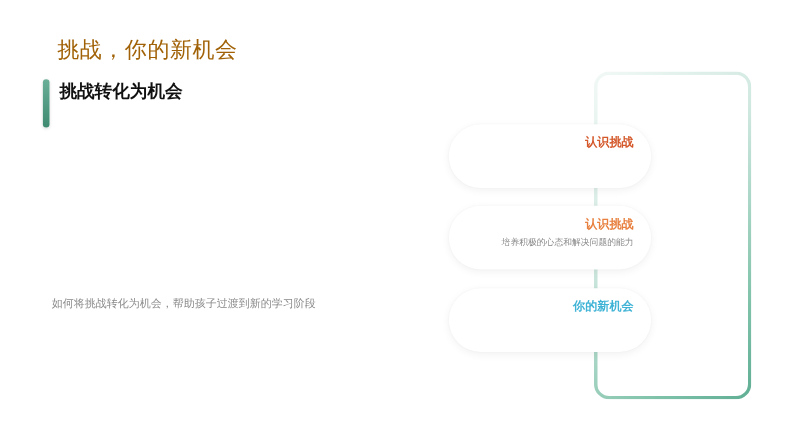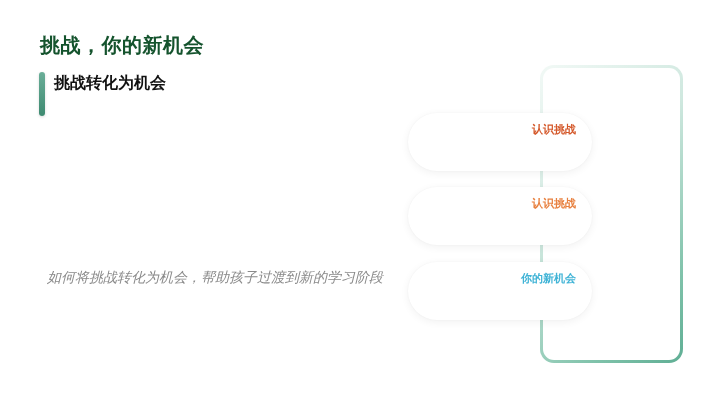--- a/index.html
+++ b/index.html
@@ -1,22 +1,22 @@
 <!DOCTYPE html>
 <html><head>
 <meta charset="utf-8">
 <style>
   html, body { margin:0; padding:0; }
   body { width:720px; height:404px; background:#ffffff; position:relative; overflow:hidden;
          font-family:"DejaVu Sans","Liberation Sans",sans-serif; }
-  .title { position:absolute; left:40px; top:32px; font-size:20px; font-weight:bold; color:#14532d; letter-spacing:0.5px; }
+  .title { position:absolute; left:52px; top:32px; font-size:20px; font-weight:normal; color:#a16207; letter-spacing:0.5px; }
   .accent-bar { position:absolute; left:39px; top:72px; width:6px; height:44px; border-radius:3px;
                 background:linear-gradient(180deg,#6aae98 0%,#3e8a71 100%); box-shadow:0 1px 3px rgba(0,0,0,0.15); }
   .subtitle { position:absolute; left:54px; top:73px; font-size:16px; font-weight:bold; color:#111; }
-  .desc { position:absolute; left:47px; top:269px; font-size:14px; color:#8a8a8a;font-style:italic; }
+  .desc { position:absolute; left:47px; top:269px; font-size:10px; color:#8a8a8a; }
   .frame { position:absolute; left:540px; top:65px; width:137px; height:292px; border-radius:14px;
            border:3px solid transparent;
            background:linear-gradient(#fff,#fff) padding-box,
                       linear-gradient(135deg,#f2f9f6 0%,#cfe8df 40%,#7fc2aa 80%,#5fae94 100%) border-box; }
   .card { position:absolute; left:408px; width:184px; height:58px; border-radius:29px; background:#fff;
           box-shadow:0 2px 8px rgba(0,0,0,0.06), 0 0 2px rgba(0,0,0,0.04); text-align:center; }
   .card .head { position:absolute; right:16px; top:9px; font-size:11px; font-weight:bold; }
   .card .body { position:absolute; right:16px; top:28px; font-size:8px; color:#888; white-space:nowrap; }
 </style>
 </head>
@@ -28,17 +28,18 @@
 <div class="desc">如何将挑战转化为机会，帮助孩子过渡到新的学习阶段</div>
 
 <div class="frame"></div>
 
 <div class="card" style="top:113px">
   <div class="head" style="color:#d4582a">认识挑战</div>
 </div>
 
 <div class="card" style="top:187px">
   <div class="head" style="color:#e8803f">认识挑战</div>
+  <div class="body">培养积极的心态和解决问题的能力</div>
 </div>
 
 <div class="card" style="top:262px">
   <div class="head" style="color:#3fb3d6">你的新机会</div>
 </div>
 
 </body></html>

